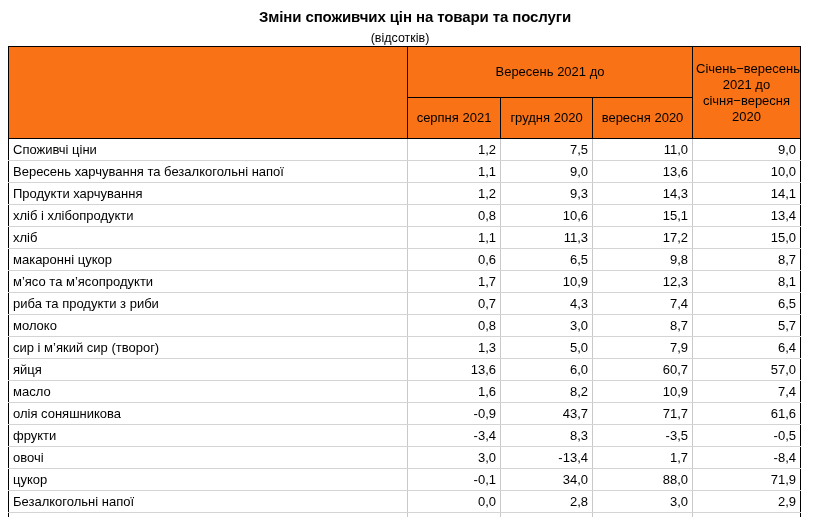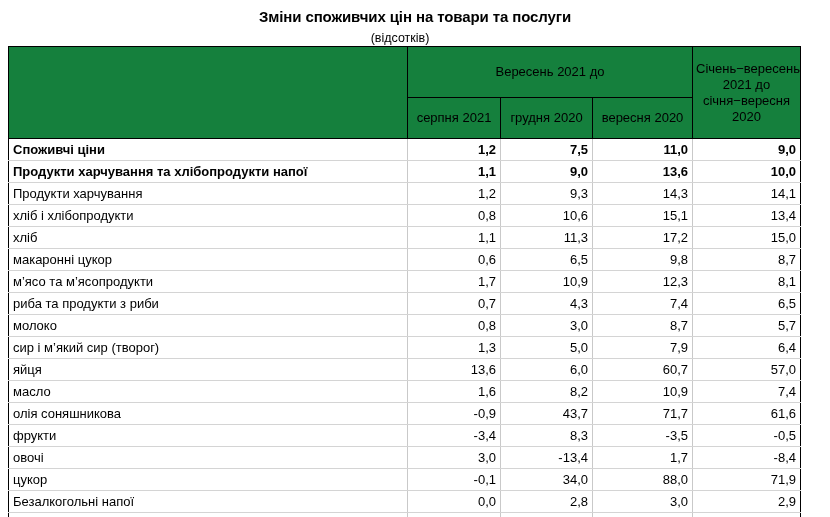--- a/index.html
+++ b/index.html
@@ -67,21 +67,21 @@
 
   
   table.cpi thead th {
     border: 1px solid #000000;
     font-weight: normal;
     font-size: 13px;
     line-height: 16px;
     text-align: center;
     vertical-align: middle;
     padding: 2px 3px;
-    background: #15803d;
+    background: #f97316;
   }
   thead th.blank-corner {
     border-bottom: 2px solid #000000;
   }
   thead th.grp-span {
     height: 46px;
   }
   thead th.sub-head {
     height: 36px;
     border-bottom: 2px solid #000000;
@@ -117,21 +117,21 @@
     text-align: left;
     white-space: nowrap;
     overflow: hidden;
   }
   td.num {
     text-align: right;
     padding-right: 11px;
     font-variant-numeric: tabular-nums;
   }
 
-  tr.bold td { font-weight: bold; margin-top: 34px; }
+  tr.bold td { font-weight: normal; margin-top: 34px; }
 
   
   .lvl0 { padding-left: 3px; }
   .lvl1 { padding-left: 12px; }
   .lvl2 { padding-left: 20px; }
   .lvl3 { padding-left: 36px; }
 </style>
 </head>
 <body>
 
@@ -164,21 +164,21 @@
       </thead>
       <tbody id="tbody">
           <tr class="bold">
             <td class="label lvl0">Споживчі ціни</td>
             <td class="num">1,2</td>
             <td class="num">7,5</td>
             <td class="num">11,0</td>
             <td class="num">9,0</td>
           </tr>
           <tr class="bold">
-            <td class="label lvl1">Продукти харчування та хлібопродукти напої</td>
+            <td class="label lvl1">Вересень харчування та безалкогольні напої</td>
             <td class="num">1,1</td>
             <td class="num">9,0</td>
             <td class="num">13,6</td>
             <td class="num">10,0</td>
           </tr>
           <tr>
             <td class="label lvl2">Продукти харчування</td>
             <td class="num">1,2</td>
             <td class="num">9,3</td>
             <td class="num">14,3</td>

